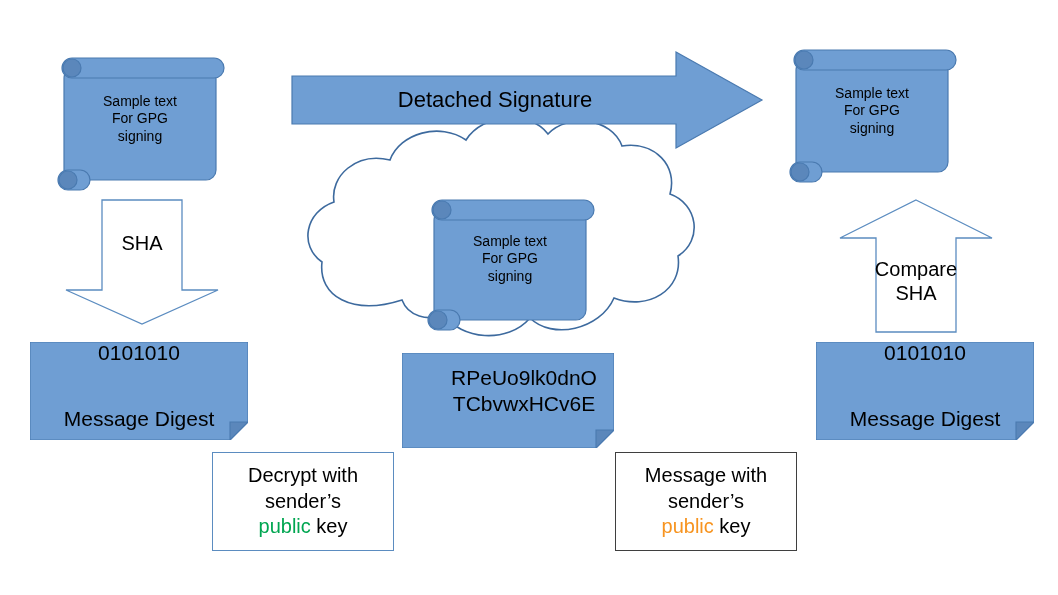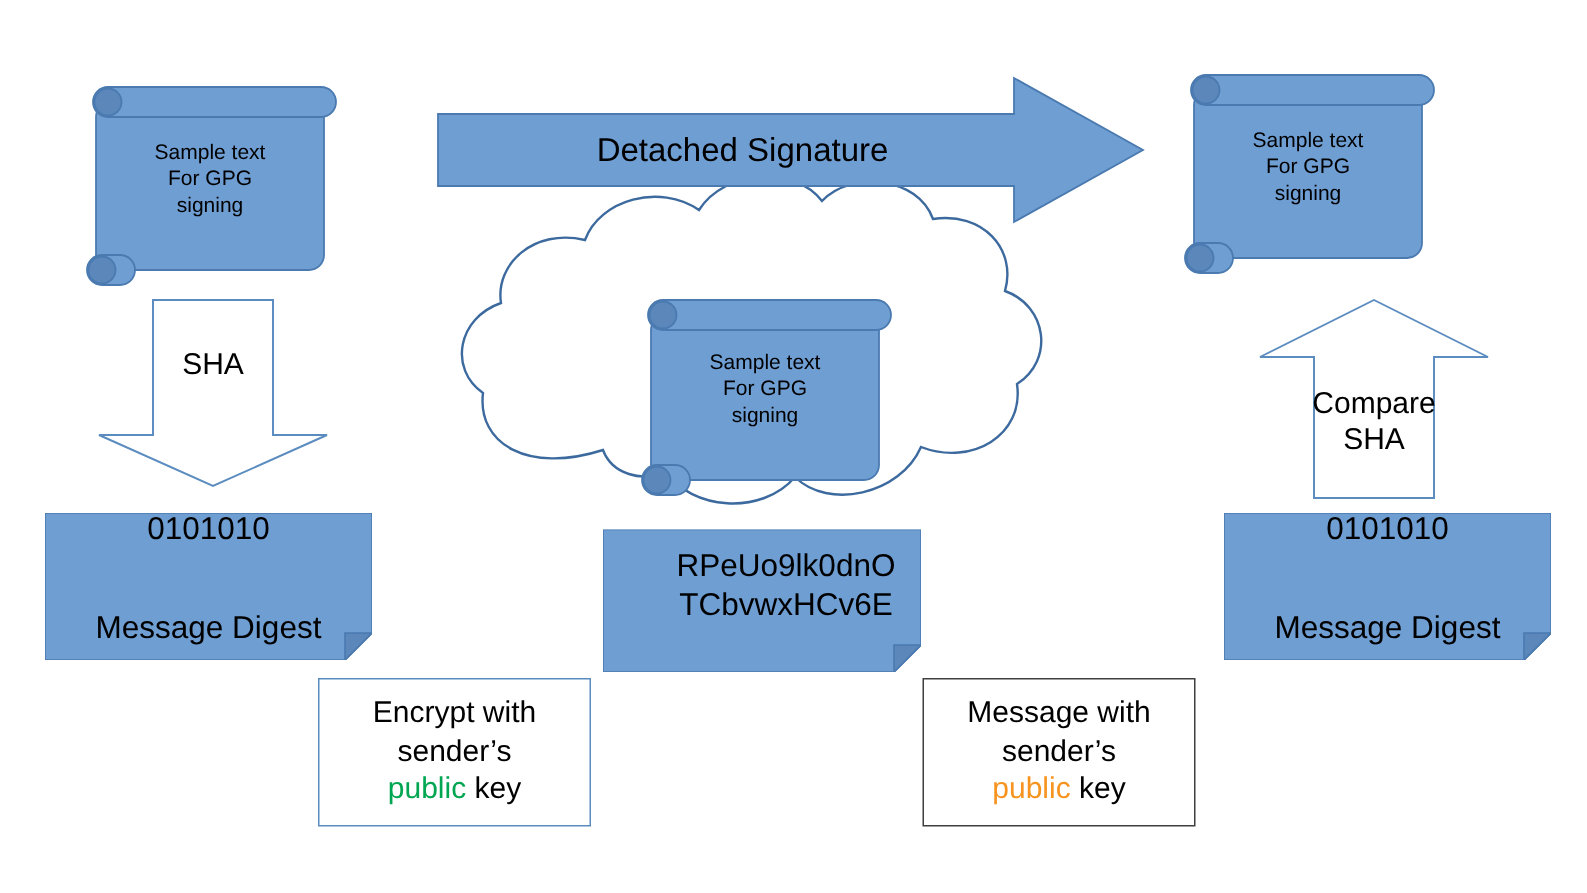--- a/index.html
+++ b/index.html
@@ -141,21 +141,21 @@
       <path d="M 0 0 H 212 V 77 L 194 95 H 0 Z" fill="#6f9ed3" stroke="#4a7ab0" stroke-width="1.1"></path>
       <path d="M 212 77 L 194 95 L 194 77 Z" fill="#5b87bb" stroke="#4a7ab0" stroke-width="1.1"></path>
     </g>
   </svg>
   <div class="txt t-cipher" style="left:402px; top:360px; width:244px; height:62px;">
     <span>RPeUo9lk0dnO</span>
     <span>TCbvwxHCv6E</span>
   </div>
 
   <div class="callout-box callout-encrypt" style="left:212px; top:452px; width:182px; height:99px;">
-    <span>Encrypt with</span>
+    <span>Decrypt with</span>
     <span>sender’s</span>
     <span><span class="kw-private">public</span><span> key</span></span>
   </div>
 
   <div class="callout-box callout-decrypt" style="left:615px; top:452px; width:182px; height:99px;">
     <span>Message with</span>
     <span>sender’s</span>
     <span><span class="kw-public">public</span><span> key</span></span>
   </div>
 

